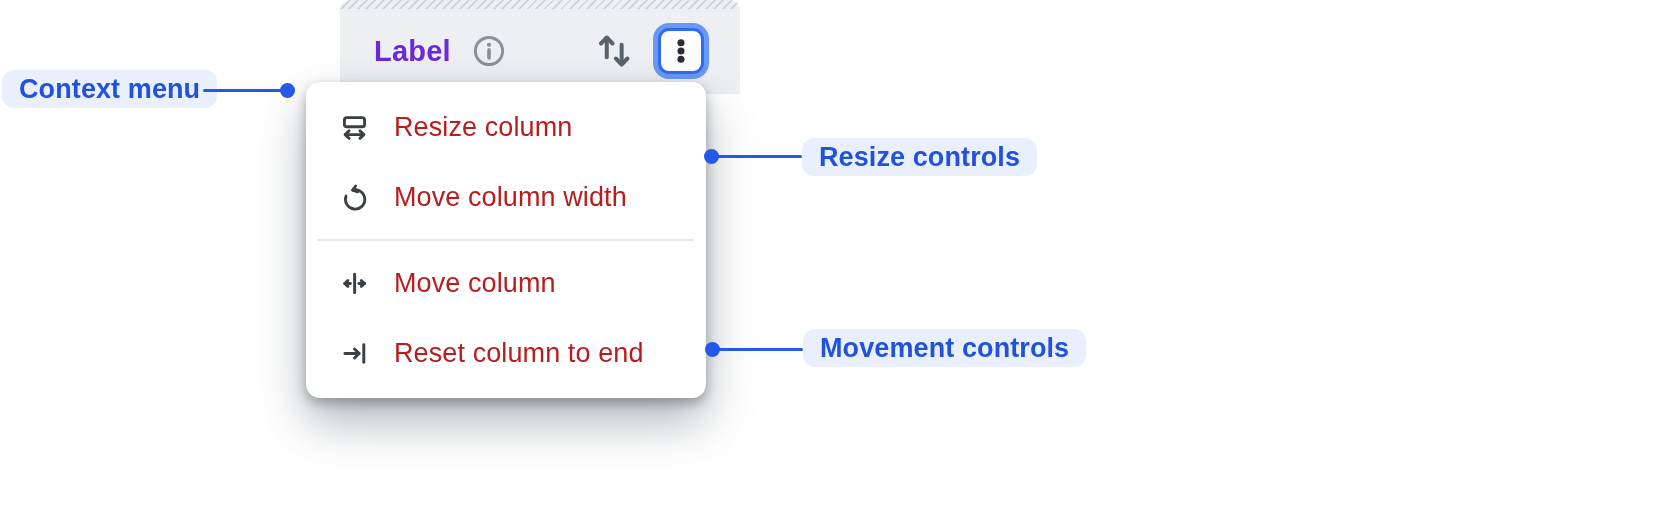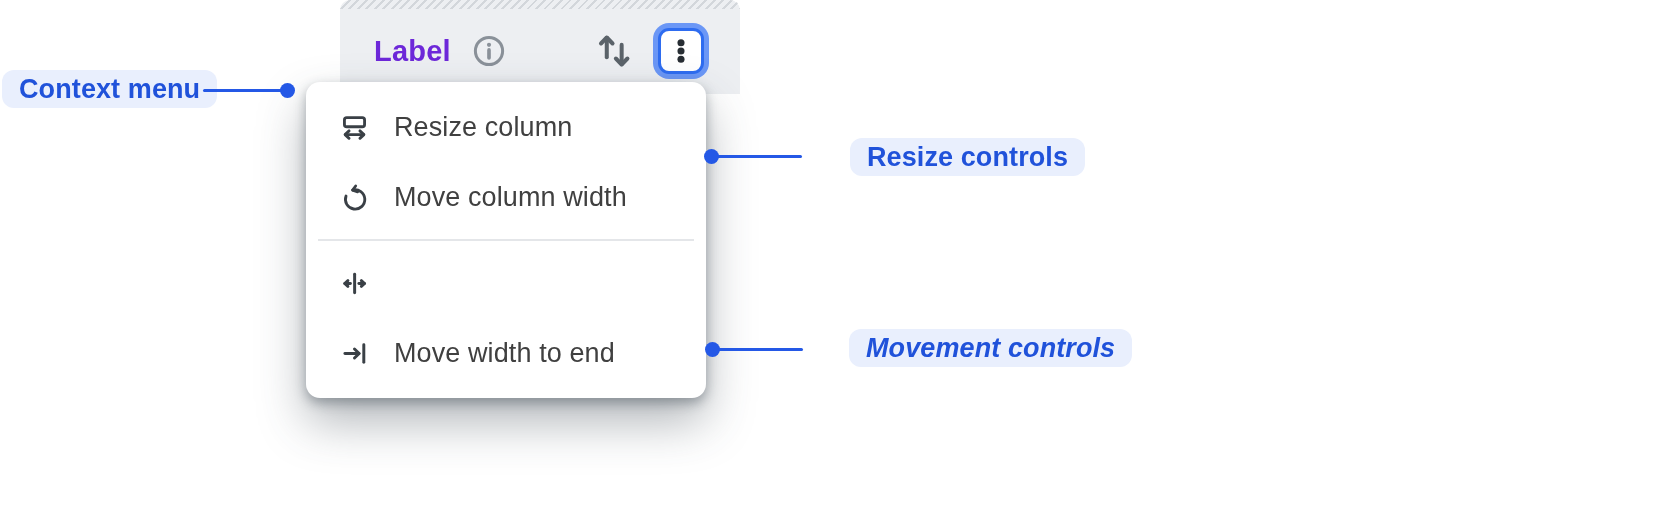--- a/index.html
+++ b/index.html
@@ -31,21 +31,21 @@
   .menu{
     position:absolute;left:306px;top:82px;width:400px;box-sizing:border-box;
     background:#ffffff;border-radius:14px;padding:10px 0;
     box-shadow:0 5px 12px rgba(55,67,77,.40), 0 24px 48px rgba(55,67,77,.38);
   }
   .menu-item{
     height:70px;display:flex;align-items:center;gap:24px;
     padding:0 18px 0 33px;cursor:pointer;
   }
   .menu-item .mi-icon{flex:0 0 auto;display:block;}
-  .menu-item .mi-label{font-size:27px;color:#404040;letter-spacing:.1px;white-space:nowrap;}
+  .menu-item .mi-label{font-size:27px;color:#b91c1c;letter-spacing:.1px;white-space:nowrap;}
   .menu-divider{height:2px;background:#e4e6e9;margin:7px 12px;}
   
   .pill{
     position:absolute;height:38px;display:inline-flex;align-items:center;
     padding:0 17px;border-radius:12px;background:#e9effd;color:#2052da;
     font-size:27px;font-weight:600;letter-spacing:.1px;white-space:nowrap;
   }
   .leader{position:absolute;height:3px;background:#2458e6;border-radius:2px;}
   .leader-dot{position:absolute;width:15px;height:15px;border-radius:50%;background:#2458e6;}
 </style>
@@ -102,42 +102,43 @@
     <div class="menu-divider"></div>
 
     <div class="menu-item">
       <svg class="mi-icon" width="31" height="31" viewBox="0 0 24 24" fill="none" stroke="#3a4046" stroke-width="2.3" stroke-linecap="round" stroke-linejoin="round">
         <path d="M12.1 4.8 V19.2"></path>
         <path d="M8.8 12 H4.6"></path>
           <path d="M6.9 9.8 L4.4 12 L6.9 14.2"></path>
         <path d="M15.4 12 H19.6"></path>
           <path d="M17.3 9.8 L19.8 12 L17.3 14.2"></path>
       </svg>
+      <span class="mi-label">Move column</span>
     </div>
     <div class="menu-item">
       <svg class="mi-icon" width="31" height="31" viewBox="0 0 24 24" fill="none" stroke="#3a4046" stroke-width="2.3" stroke-linecap="round" stroke-linejoin="round">
         <path d="M19.2 5.2 V18.8"></path>
         <path d="M4.6 12 H15.4"></path>
           <path d="M12 8.5 L15.6 12 L12 15.5"></path>
       </svg>
-      <span class="mi-label">Move width to end</span>
+      <span class="mi-label">Reset column to end</span>
     </div>
   </div>
 
   <div class="pill" style="left:2px;top:70px;">
     <span>Context menu</span>
   </div>
   <div class="leader" style="left:203px;top:89px;width:79px;"></div>
   <div class="leader-dot" style="left:280px;top:83px;"></div>
 
   <div class="leader-dot" style="left:704px;top:149px;"></div>
   <div class="leader" style="left:712px;top:155px;width:90px;"></div>
-  <div class="pill" style="left:802px;top:138px;margin-left:48px;">
+  <div class="pill" style="left:802px;top:138px;">
     <span>Resize controls</span>
   </div>
 
   <div class="leader-dot" style="left:705px;top:342px;"></div>
   <div class="leader" style="left:713px;top:348px;width:90px;"></div>
-  <div class="pill" style="left:849px;top:329px;font-style:italic;">
+  <div class="pill" style="left:803px;top:329px;">
     <span>Movement controls</span>
   </div>
 
 </div>
 
 </body></html>

